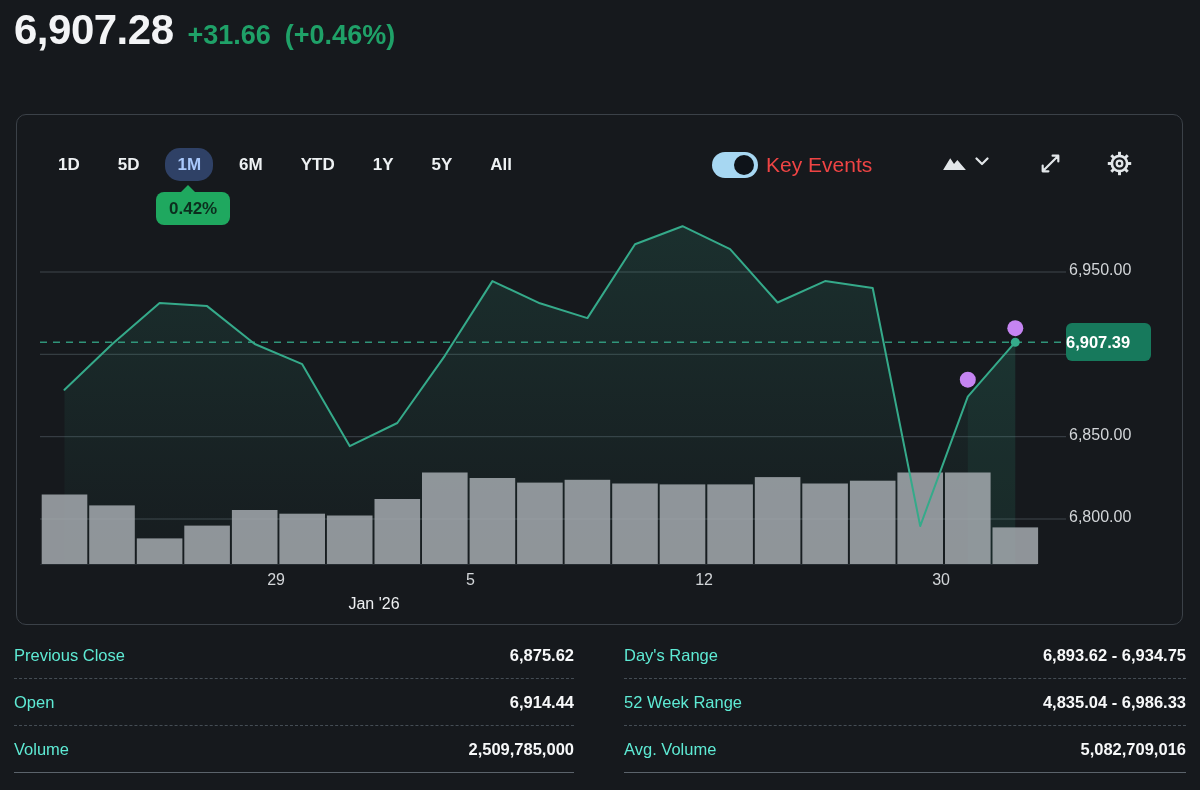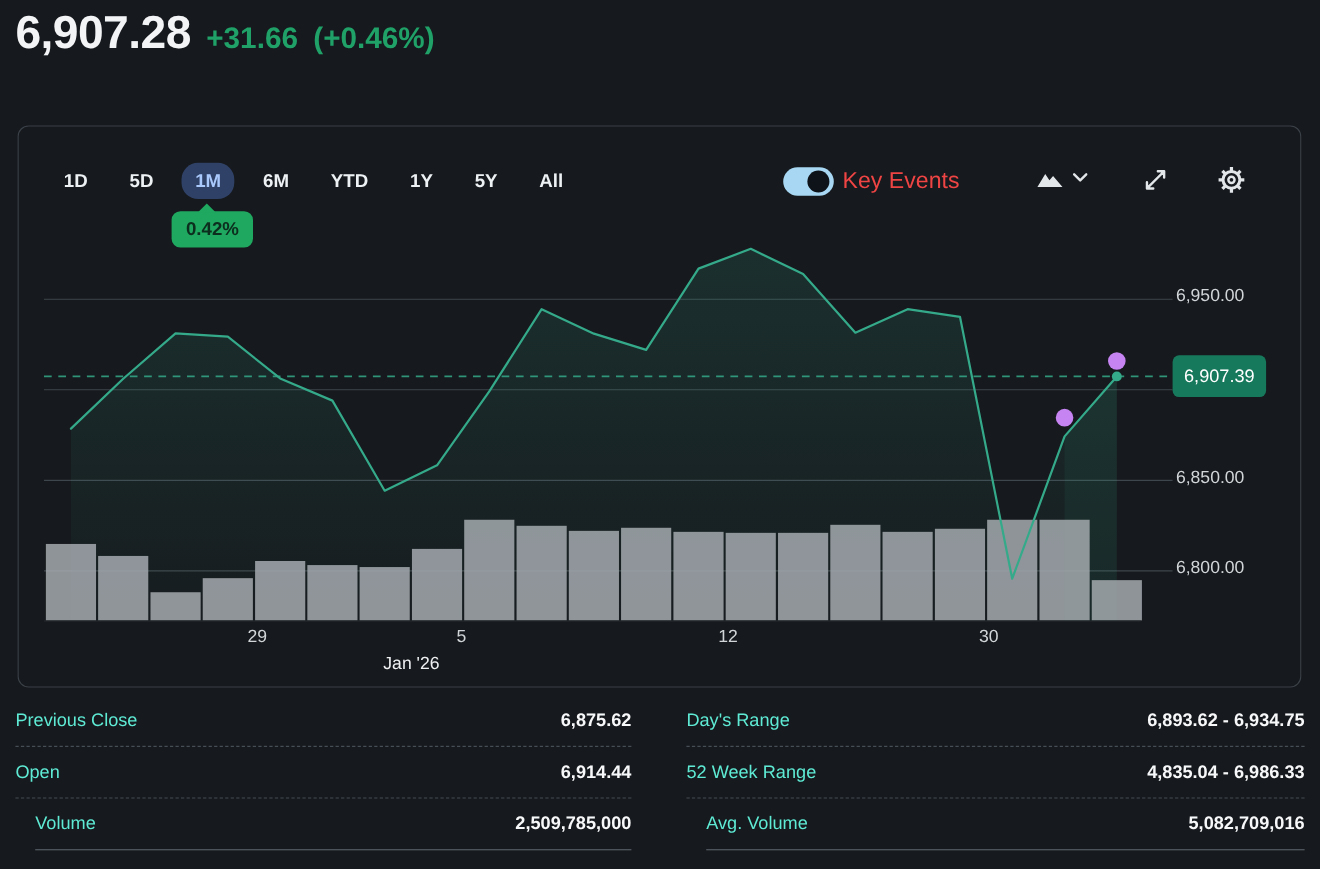--- a/index.html
+++ b/index.html
@@ -46,28 +46,28 @@
 
   
   .icon-btn{position:absolute;display:flex;align-items:center;gap:8px;background:none;border:none;cursor:pointer;z-index:5;}
   .icon-btn svg{display:block;}
 
   
   #chart-svg{position:absolute;left:0;top:0;width:1200px;height:790px;z-index:1;}
 
   
   .ylab{position:absolute;left:1069px;width:100px;font-size:16px;color:var(--axis);z-index:2;}
-  .xlab{position:absolute;width:60px;text-align:left;font-size:16px;color:var(--axis);z-index:2;}
+  .xlab{position:absolute;width:60px;text-align:right;font-size:16px;color:var(--axis);z-index:2;}
   .month-lab{position:absolute;width:90px;text-align:center;font-size:16px;color:#eef0f2;z-index:2;}
-  .price-tag{position:absolute;left:1066px;width:85px;height:38px;line-height:38px;text-align:center;background:var(--tagbg);color:#fff;font-size:16.5px;font-weight:400;border-radius:6px;z-index:4;}
+  .price-tag{position:absolute;left:1066px;width:85px;height:38px;line-height:38px;text-align:left;background:var(--tagbg);color:#fff;font-size:16.5px;font-weight:700;border-radius:6px;z-index:4;}
 
   
   .stats{position:absolute;left:14px;top:632px;width:1172px;display:grid;grid-template-columns:560px 562px;column-gap:50px;z-index:2;}
   .srow{display:flex;justify-content:space-between;align-items:center;padding:14px 0 13px 0;border-bottom:1px dashed #454d55;}
-  .srow.solid{border-bottom:1px solid #5b636b;margin-left:18px;}
+  .srow.solid{border-bottom:1px solid #5b636b;}
   .slabel{font-size:16.5px;color:#5eead4;}
   .sval{font-size:16.5px;font-weight:700;color:#f7f8f9;}
 </style>
 </head>
 <body>
 
 <div class="page">
 
   <div class="hdr">
     <div class="price-row">

